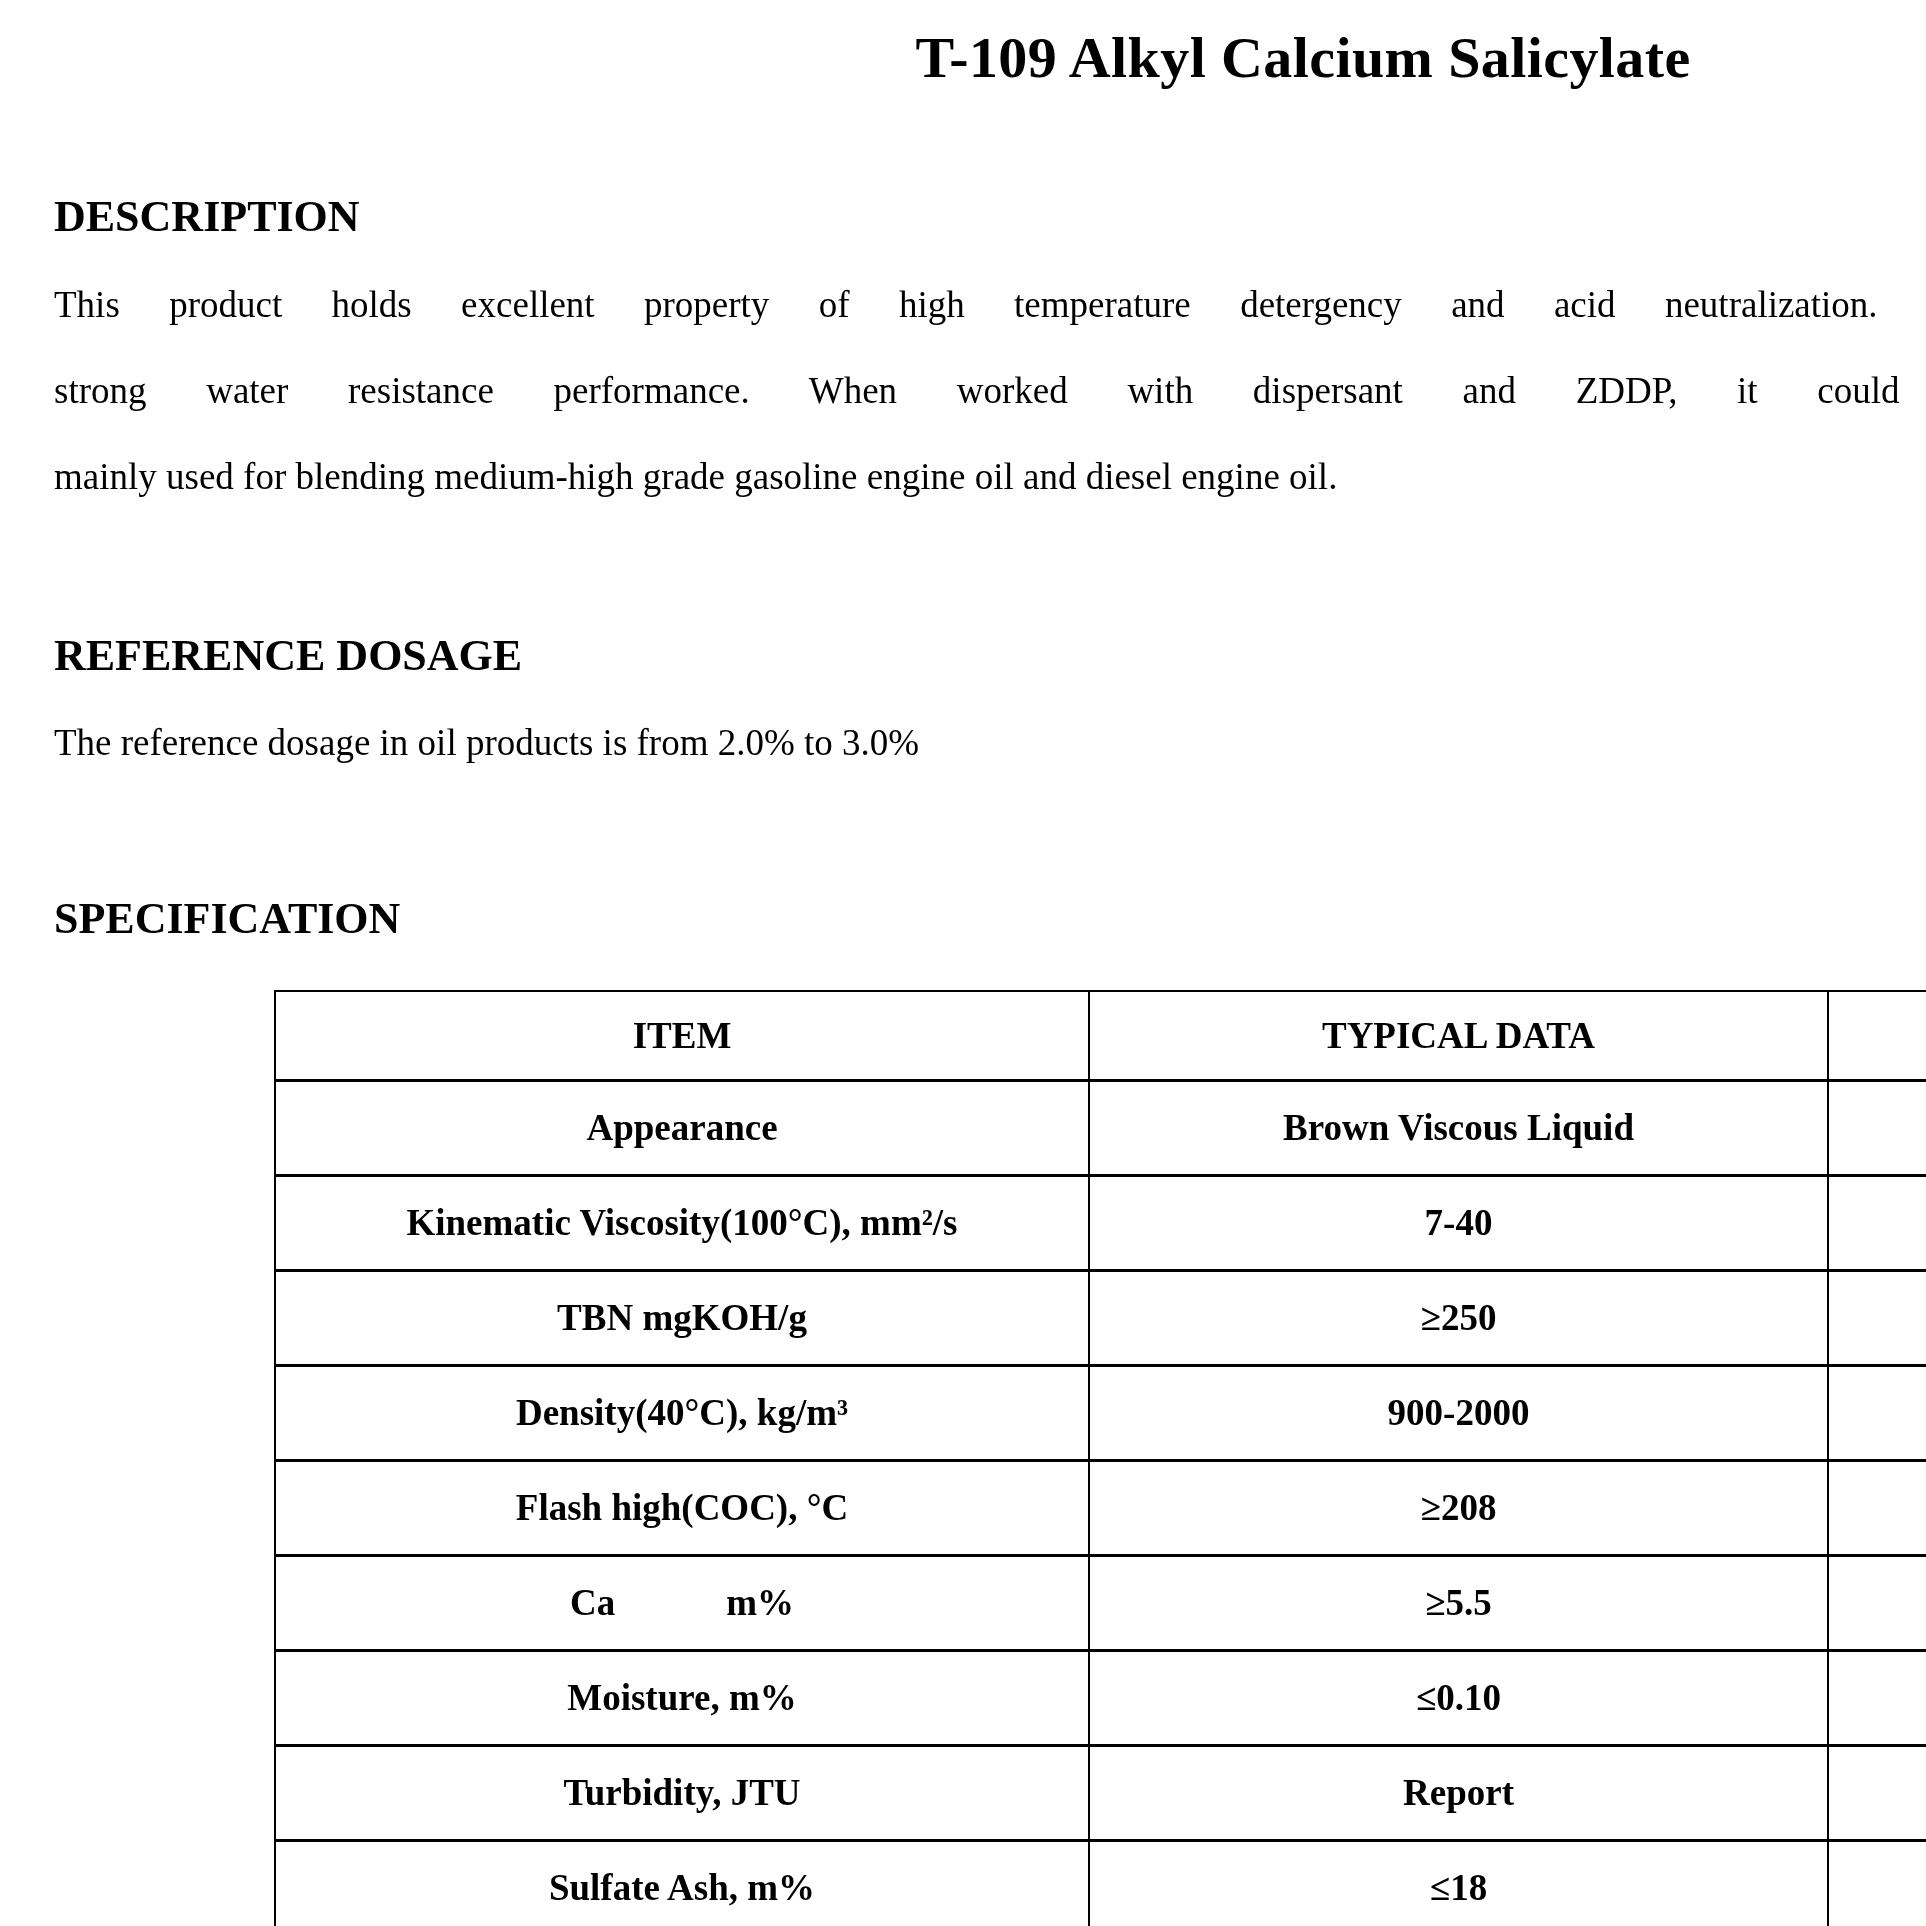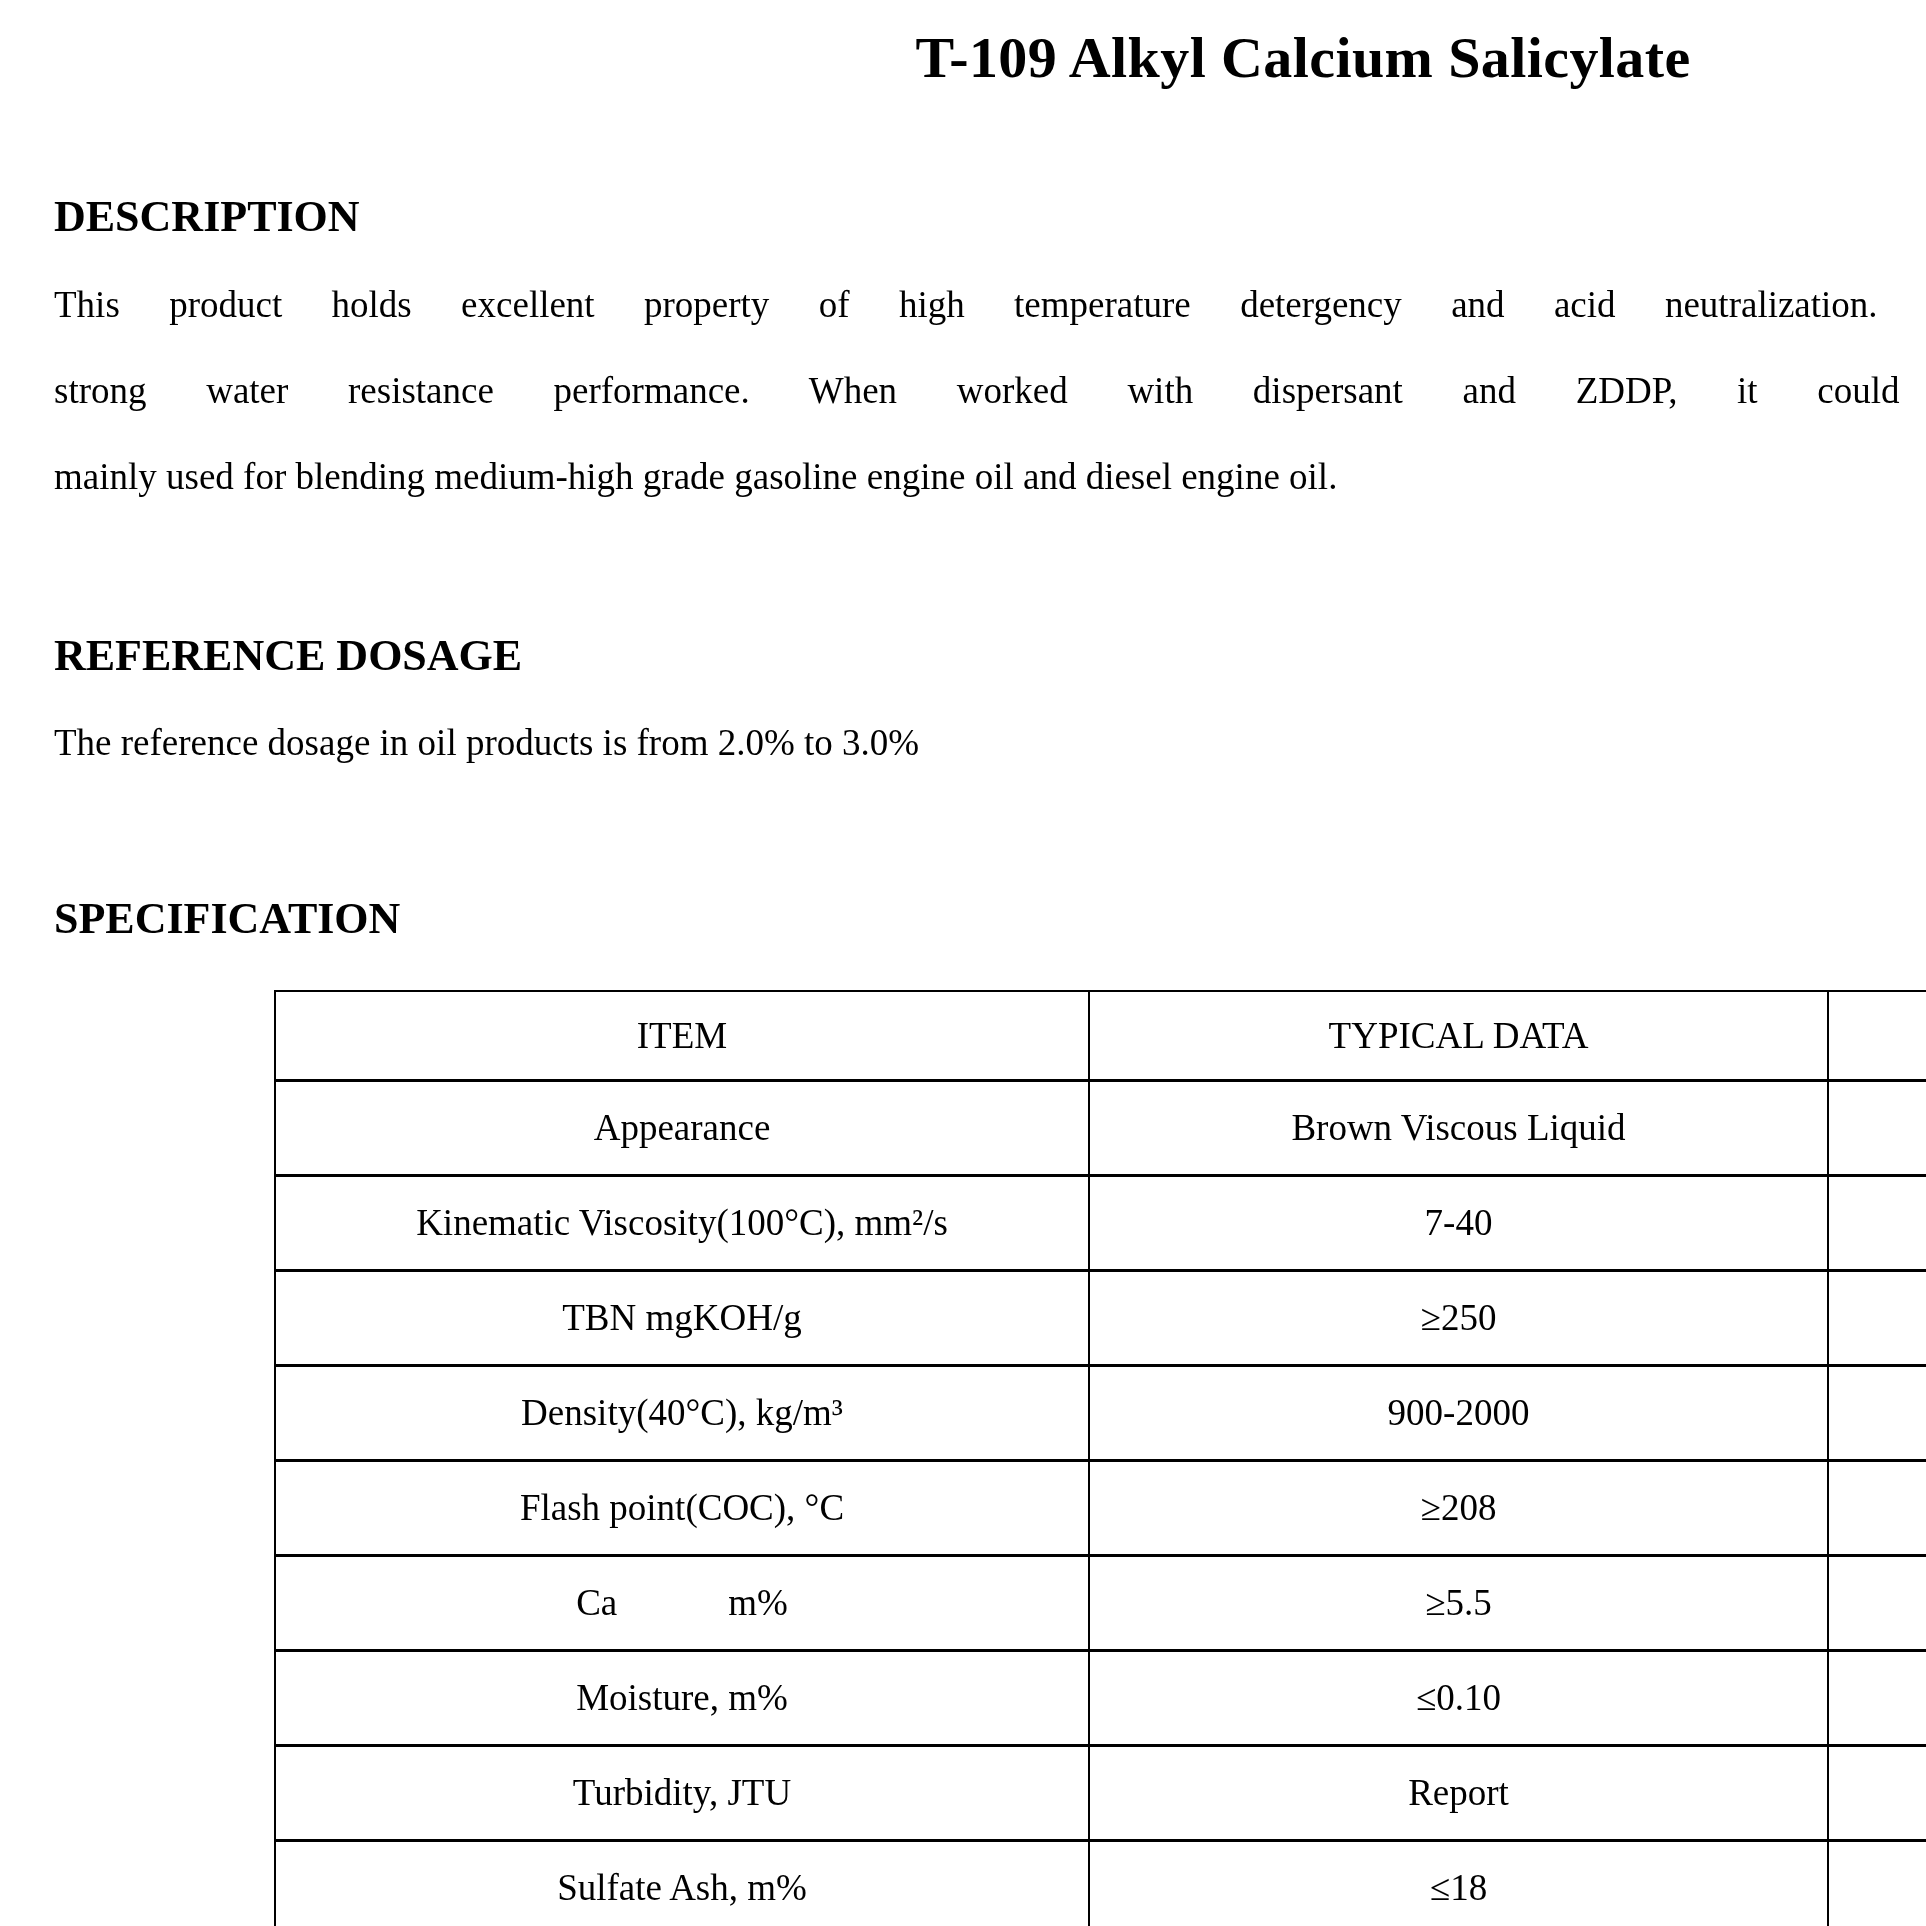--- a/index.html
+++ b/index.html
@@ -30,21 +30,21 @@
     border-collapse:collapse;margin-top:45px;margin-left:220px;
     width:2023px;table-layout:fixed;
   }
   table.spec col.c1{width:814px;}
   table.spec col.c2{width:739px;}
   table.spec col.c3{width:469px;}
   table.spec td,table.spec th{
     border-top:3.9px solid #000;border-bottom:3.9px solid #000;
     border-left:2.3px solid #000;border-right:2.3px solid #000;
     text-align:center;vertical-align:middle;
-    font-size:37px;font-weight:normal;padding:0 7.7px;
+    font-size:37px;font-weight:bold;padding:0 7.7px;
     overflow:hidden;
   }
   table.spec th{height:87px;border-top-width:2.3px;}
   table.spec td{height:92px;}
   table.spec tr:last-child td{border-bottom-width:3.1px;}
 </style>
 </head>
 <body>
 
 <div class="page">
@@ -91,21 +91,21 @@
           <td>TBN mgKOH/g</td>
           <td>≥250</td>
           <td>SH/T0251</td>
         </tr>
         <tr>
           <td>Density(40°C), kg/m³</td>
           <td>900-2000</td>
           <td>GB/T1884</td>
         </tr>
         <tr>
-          <td>Flash point(COC), °C</td>
+          <td>Flash high(COC), °C</td>
           <td>≥208</td>
           <td>GB/T3536</td>
         </tr>
         <tr>
           <td>Ca&nbsp;&nbsp;&nbsp;&nbsp;&nbsp;&nbsp;&nbsp;&nbsp;&nbsp;&nbsp;&nbsp;&nbsp;m%</td>
           <td>≥5.5</td>
           <td>SH/T0297</td>
         </tr>
         <tr>
           <td>Moisture, m%</td>

